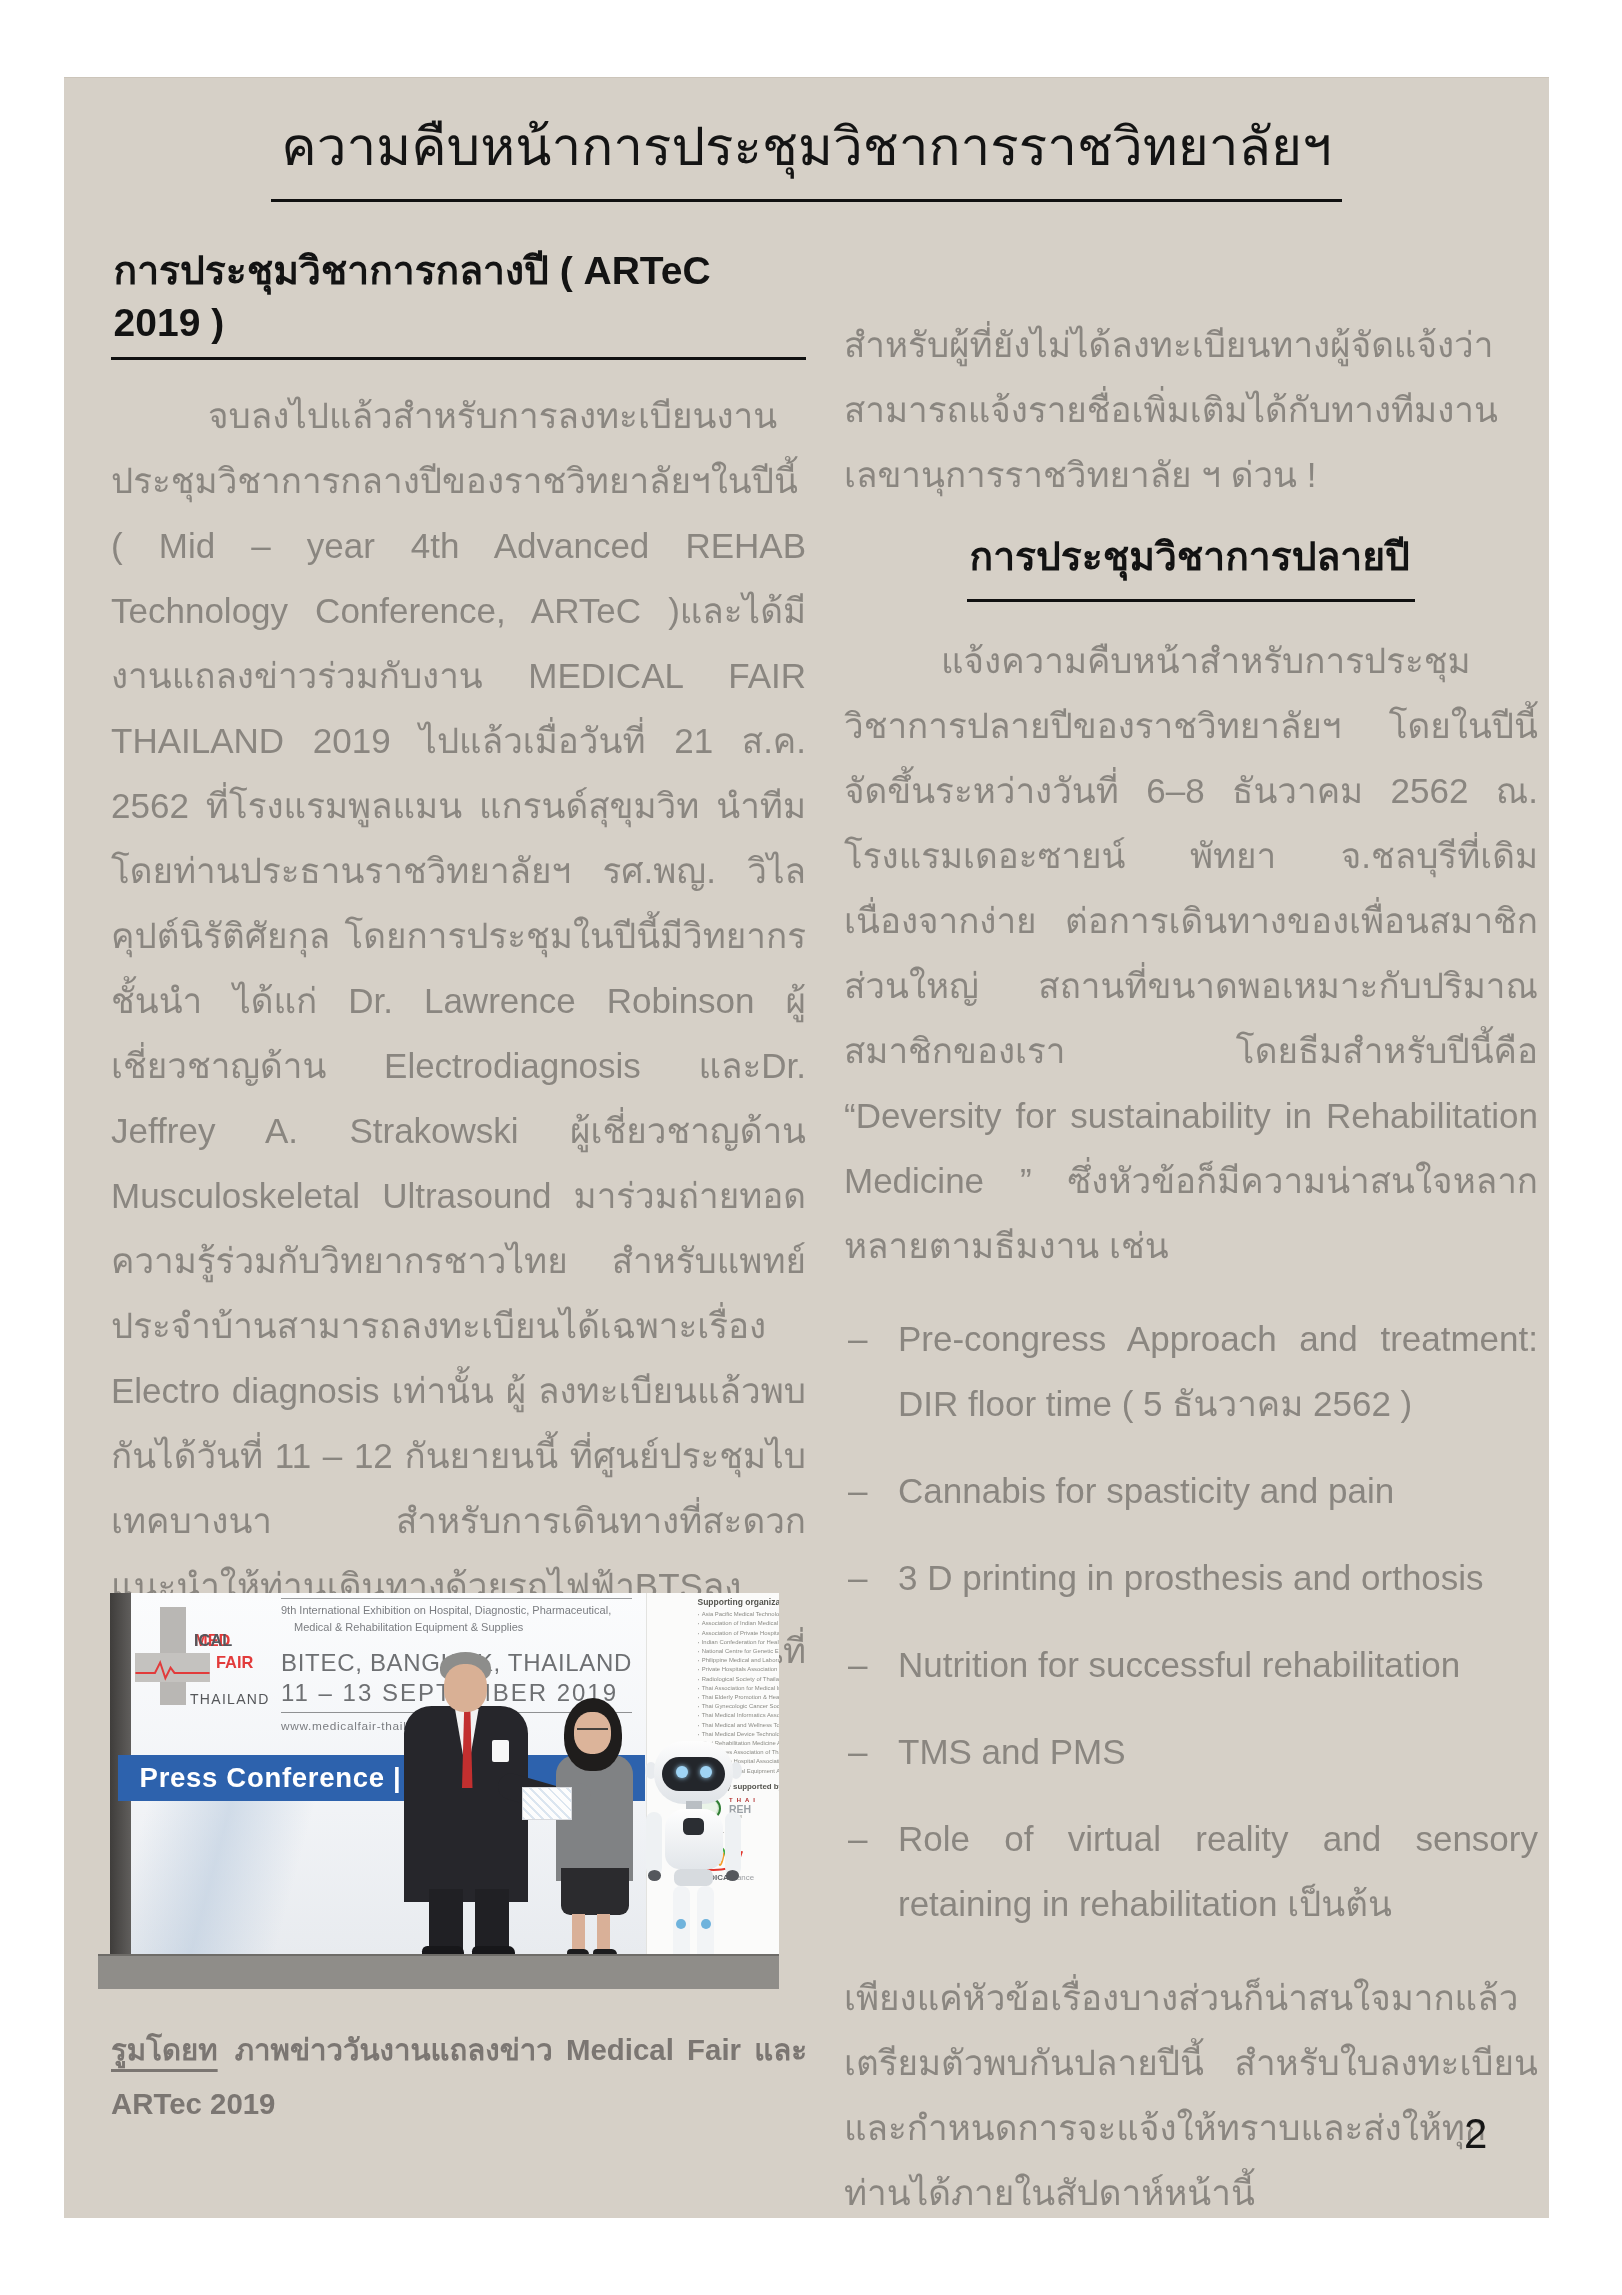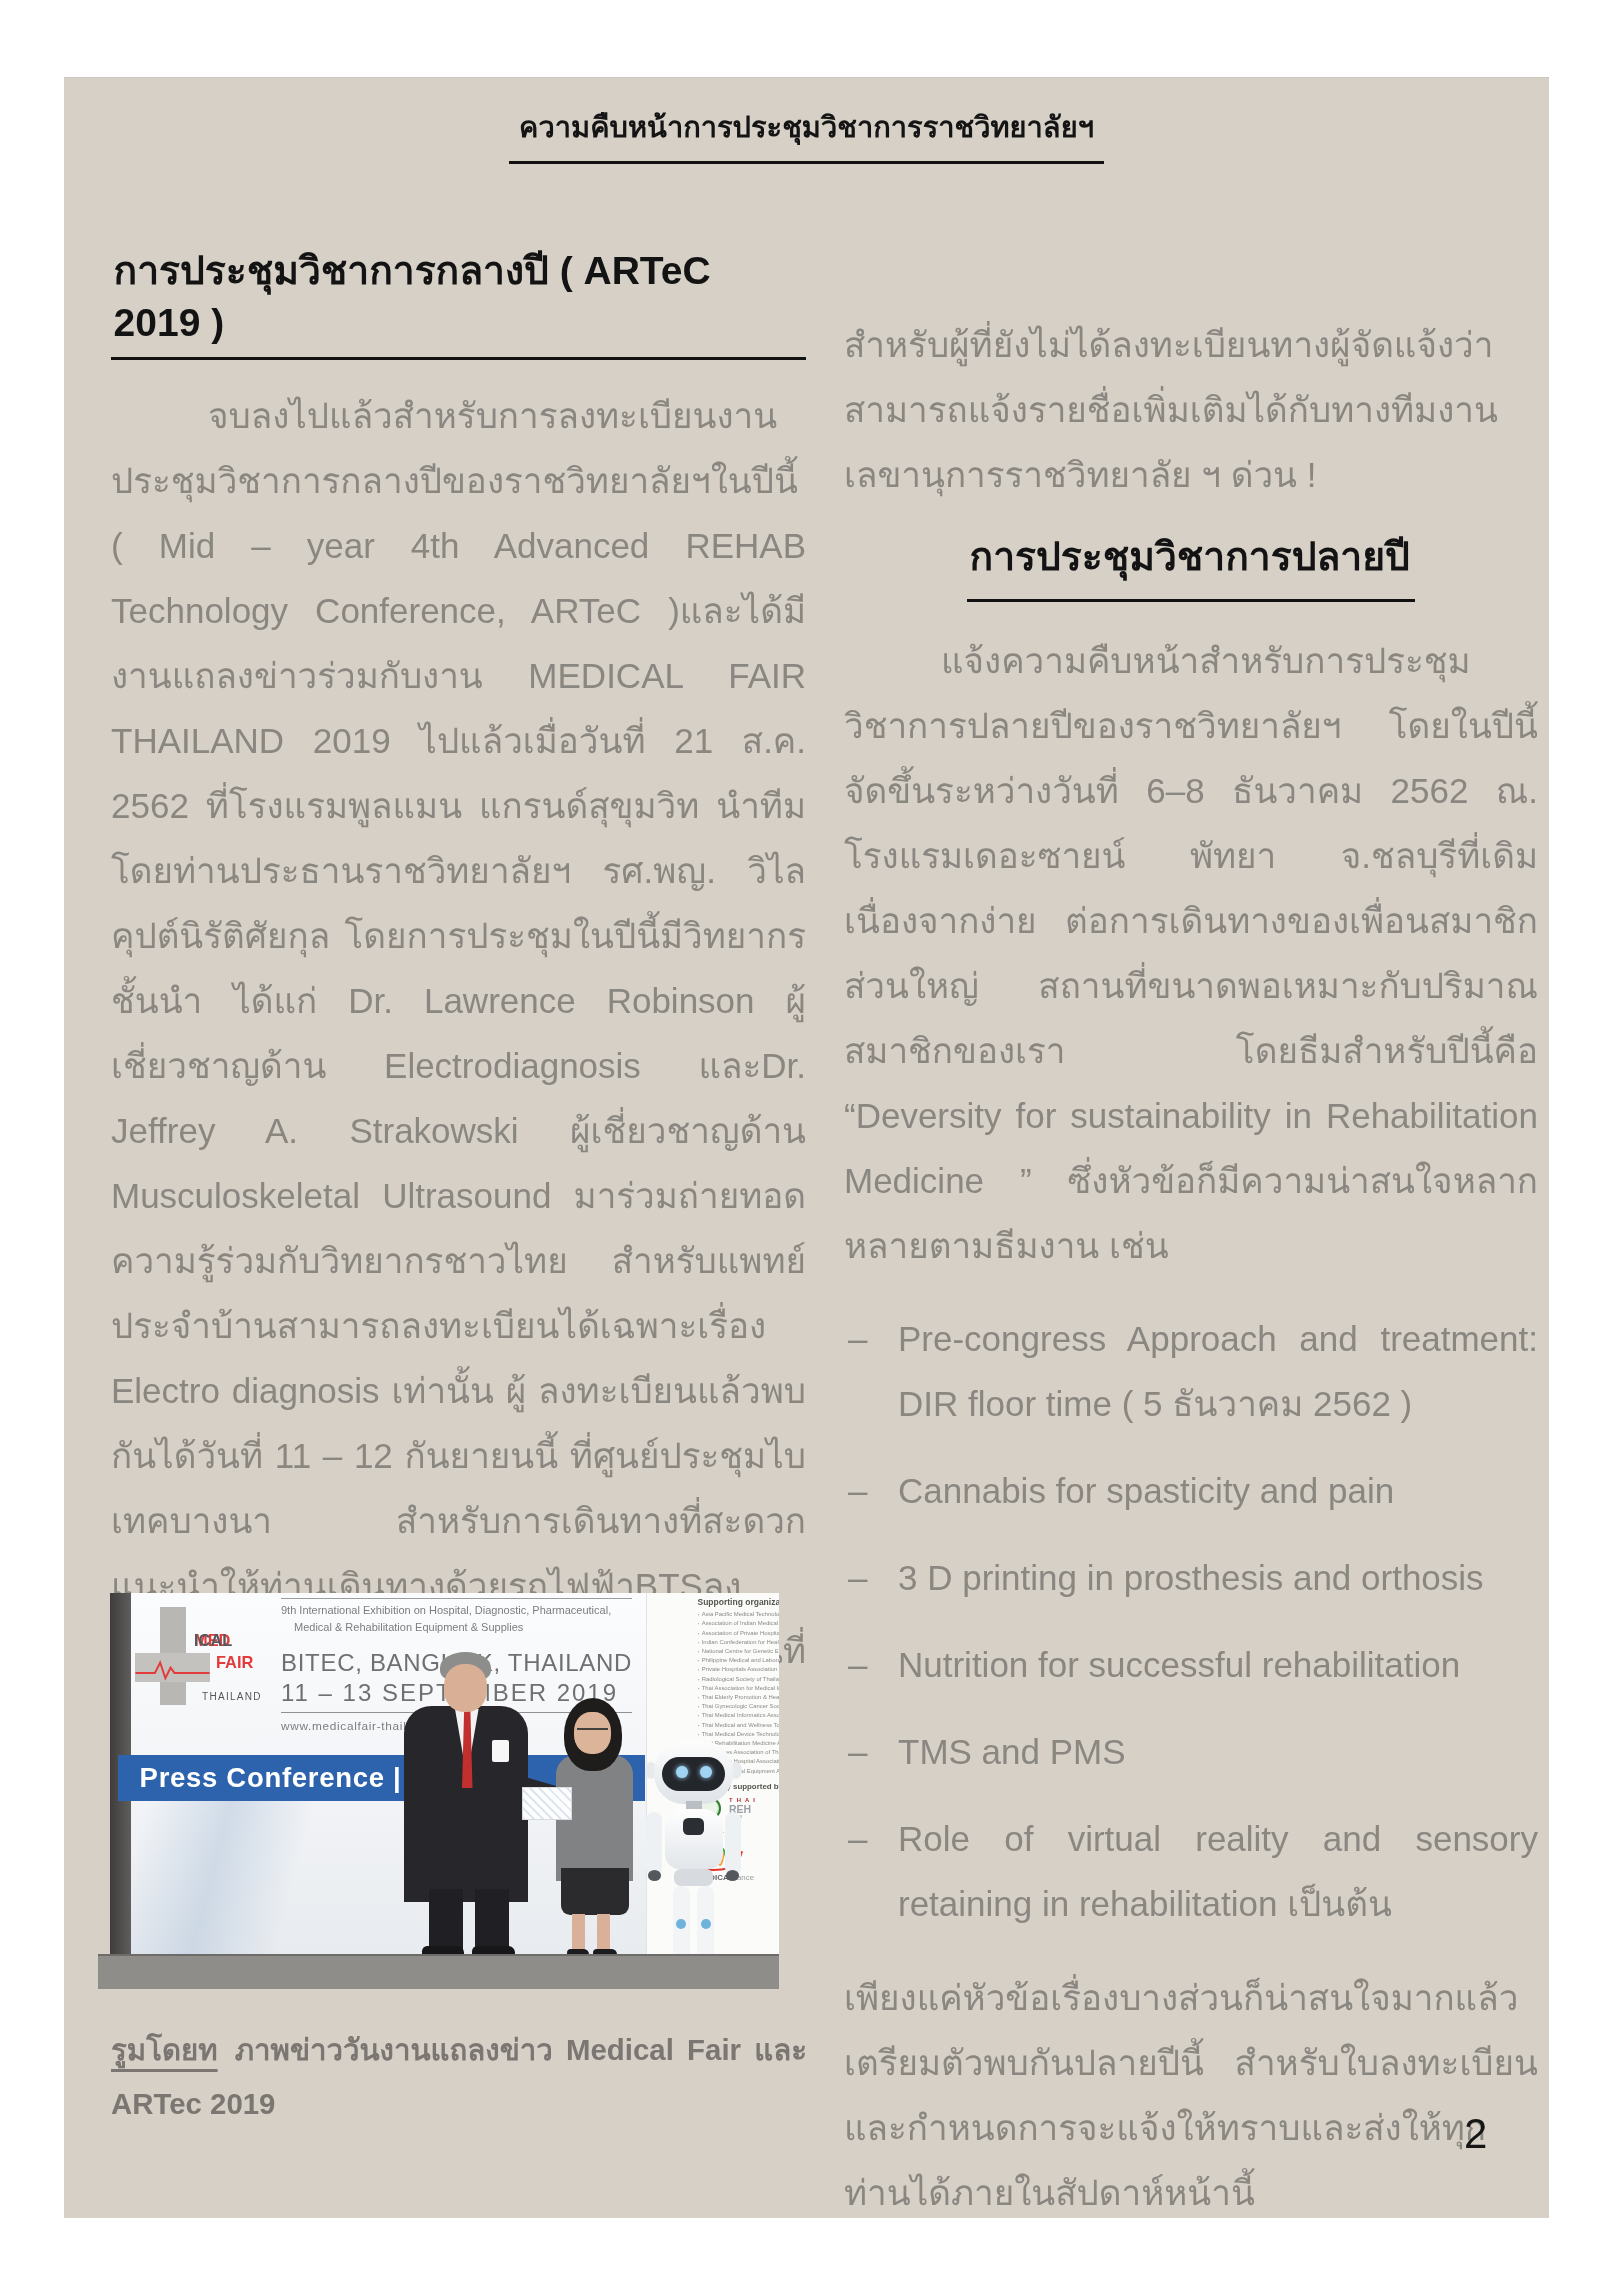--- a/index.html
+++ b/index.html
@@ -2,21 +2,21 @@
 <html style="font-size:10.5px"><head>
 <meta charset="utf-8">
 <style>
   html,body{margin:0;padding:0;background:#ffffff;}
   body{font-family:"Liberation Sans", sans-serif;}
   .sheet{position:relative;width:1622px;height:2295px;background:#ffffff;overflow:hidden;}
   .panel{position:absolute;left:64px;top:77px;width:1485px;height:2140px;background:#d6d0c7;border-top:1.3px solid #ccc5ba;}
 
   
   .title-wrap{position:absolute;left:0;right:0;top:26px;text-align:center;}
-  .doc-title{display:inline-block;font-size:29px;font-weight:bold;color:#141414;border-bottom:3.3px solid #111;padding:0 10.5px 10.5px 10.5px;}
+  .doc-title{display:inline-block;font-size:53px;font-weight:normal;color:#141414;border-bottom:3.3px solid #111;padding:0 10.5px 10.5px 10.5px;}
   .col{position:absolute;}
   .col-left{left:47px;top:161px;width:695px;}
   .col-right{left:780px;top:234px;width:694px;}
   .h-wrap{margin:0 0 23.6px 0;}
   .h-center{text-align:center;margin:18.3px 0 26px 0;}
   .sec-heading{display:inline-block;font-size:39px;font-weight:bold;color:#131313;border-bottom:3.3px solid #111;padding:0 5.2px 11.8px 2.6px;}
   .body-text{font-size:35px;line-height:65px;color:#8a8680;text-align:justify;margin:0;}
   .indent{text-indent:97px;}
   .closing{margin-top:29px;}
   .topics{list-style:none;margin:27.5px 0 0 0;padding:0;}
@@ -41,21 +41,21 @@
   .ph-dates{left:183px;top:86px;font-size:24px;color:#6e7073;letter-spacing:2px;white-space:nowrap;}
   .ph-rule-mid{left:183px;top:119px;width:351px;height:1.3px;background:#8f9193;}
   .ph-site{left:183px;top:126px;font-size:11.8px;color:#7b7d81;letter-spacing:0.7px;}
 
   .ph-cross-v{left:62px;top:14.4px;width:26px;height:98px;background:#b9b7b4;}
   .ph-cross-h{left:37px;top:60px;width:75px;height:29px;background:#c4c2bf;}
   .ph-logo-med{left:96px;top:38px;font-size:16.4px;font-weight:bold;white-space:nowrap;}
   .ph-logo-med .red{color:#e23b3b;}
   .ph-logo-med .dark{color:#55575c;}
   .ph-logo-fair{left:118px;top:60px;font-size:16.4px;font-weight:bold;color:#e23b3b;}
-  .ph-logo-th{left:104px;top:98px;font-size:10px;color:#55575a;letter-spacing:1.3px;}
+  .ph-logo-th{left:92px;top:98px;font-size:14px;color:#55575a;letter-spacing:1.3px;}
 
   .ph-bar{left:19.6px;top:162px;width:527px;height:46px;background:#2d62ad;}
   .ph-bar span{position:static;display:inline-block;padding-left:22px;font-size:27.5px;font-weight:bold;color:#ffffff;line-height:46px;letter-spacing:0.7px;white-space:nowrap;}
 
   .ph-sidebar{left:548px;top:0;width:132px;height:361px;background:#fbfbfa;border-left:0.7px solid #e3e3e0;}
   .ph-sidebar .inner{position:absolute;left:6.5px;top:3.9px;width:120px;margin-left:44px;}
   .ph-sidebar .inner *{position:static;}
   .ph-sup-head{font-size:8.5px;font-weight:bold;color:#55554f;}
   .ph-sup-list{list-style:none;margin:3.3px 0 0 0;padding:0;}
   .ph-sup-list li{font-size:5.9px;line-height:9.2px;color:#8b8b85;white-space:nowrap;overflow:hidden;}

